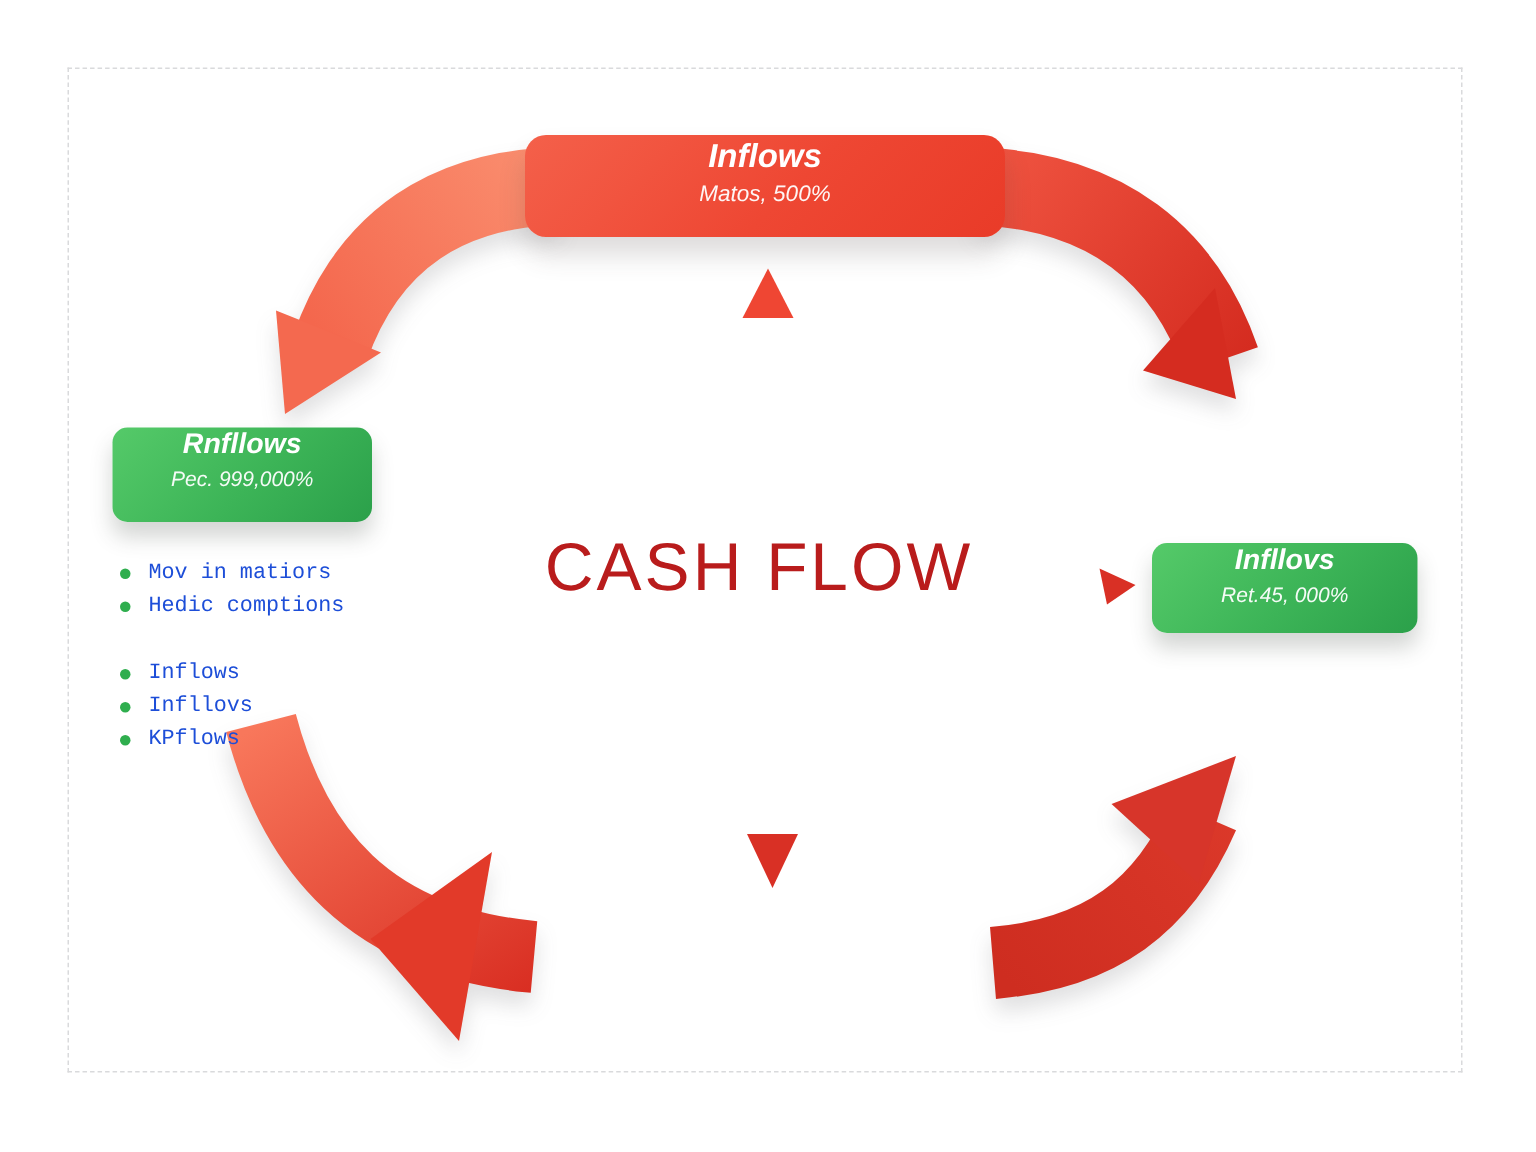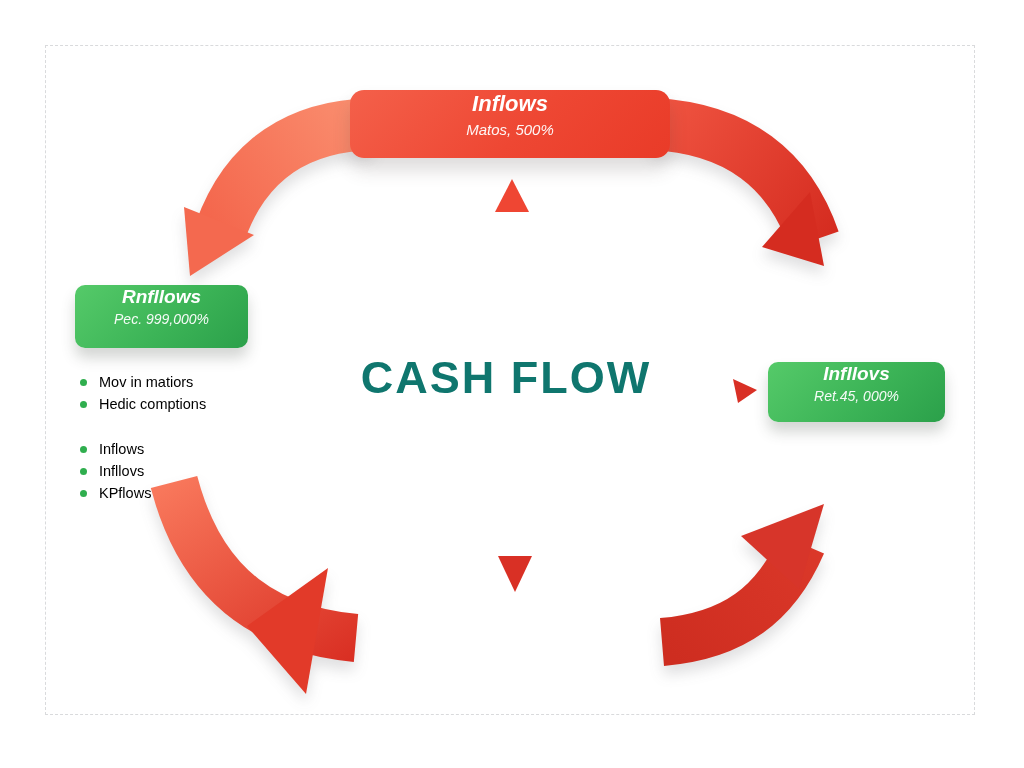--- a/index.html
+++ b/index.html
@@ -62,37 +62,38 @@
   .node-left  { left: 75px;  top: 285px; width: 173px; height: 63px; }
   .node-right { left: 768px; top: 362px; width: 177px; height: 60px; }
   .node-green .node-title { font-size: 19px; }
   .node-green .node-sub   { font-size: 14px; margin-top: 2px; }
 
   .center-title {
     position: absolute;
     left: 300px; top: 352px; width: 412px;
     text-align: center;
     font-size: 45px;
-    font-weight: bold;
+    font-weight: normal;
     letter-spacing: 2px;
-    color: #0f766e;
+    color: #b91c1c;
   }
 
   .bullet-lists {
     position: absolute;
     left: 80px; top: 371px; width: 220px;
   }
   .bullet-group { list-style: none; margin: 0; padding: 0; }
   .bullet-group.second { margin-top: 23px; }
   .bullet-item {
     display: flex;
     align-items: center;
     height: 22px;
     font-size: 14.5px;
-    color: #000000;
+    color: #1d4ed8;
+    font-family: Liberation Mono, monospace;
   }
   .bullet-dot {
     width: 7px; height: 7px;
     border-radius: 50%;
     background: #2fae4e;
     margin-right: 12px;
     flex: 0 0 auto;
   }
 </style>
 </head>

